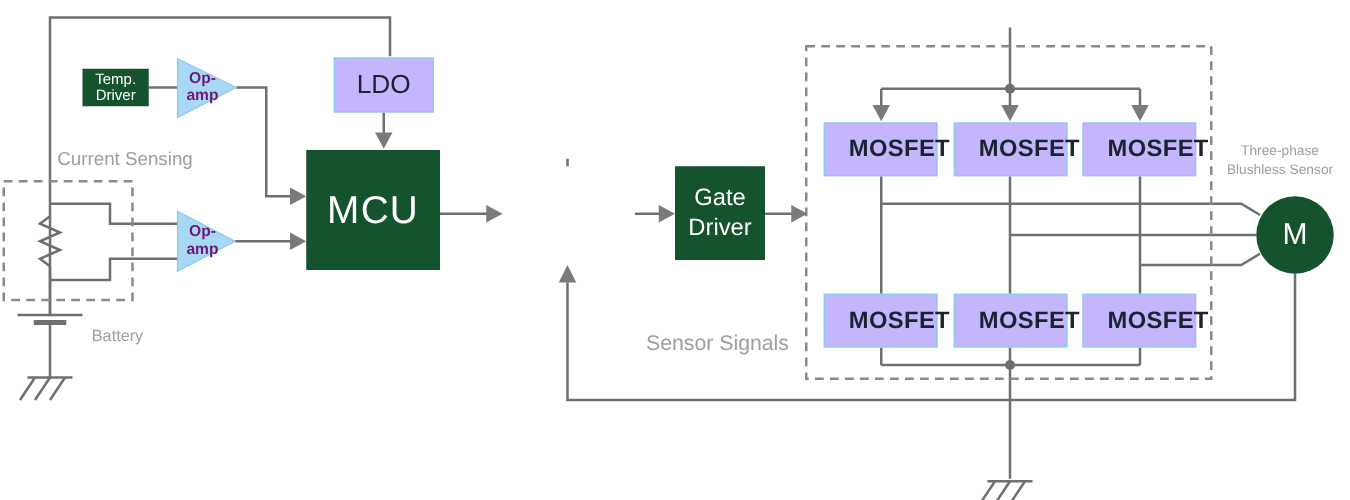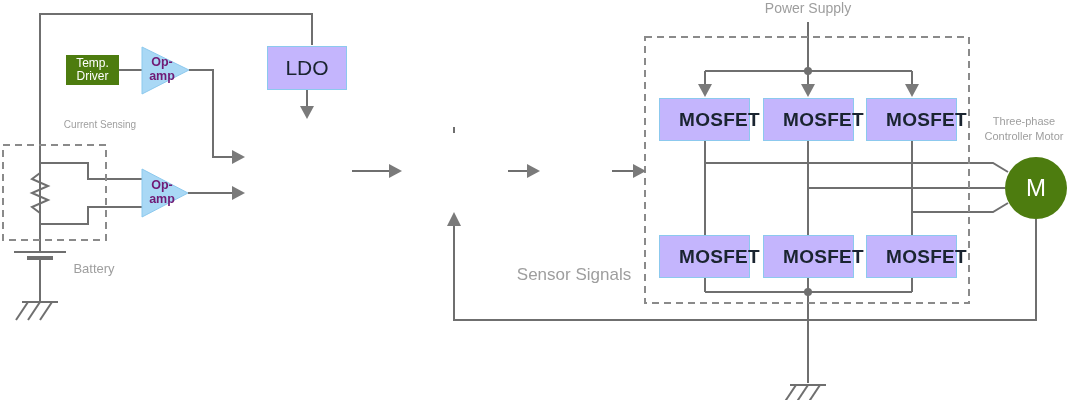--- a/index.html
+++ b/index.html
@@ -2,21 +2,21 @@
 <html><head>
 <meta charset="utf-8">
 <style>
   html,body{margin:0;padding:0;background:#ffffff;}
   #canvas{position:relative;width:1080px;height:400px;background:#ffffff;overflow:hidden;
           font-family:"Liberation Sans", sans-serif;}
   #wires{position:absolute;left:0;top:0;}
   .box{position:absolute;display:flex;flex-direction:column;align-items:center;justify-content:center;
        text-align:center;box-sizing:border-box;}
   .box-blue{background:#c4b5fd;border:1px solid #8CC9EE;color:#1A2430;}
-  .box-gray{background:#4d7c0f;color:#ffffff;}
+  .box-gray{background:#14532d;color:#ffffff;}
   .lbl{position:absolute;color:#9E9E9E;text-align:center;}
   .mosfet{width:91px;height:43px;font-size:19px;font-weight:600;letter-spacing:0.3px;padding-left:30px;}
   .opamp-text{position:absolute;width:36px;text-align:center;font-size:12.5px;font-weight:600;
               color:#701a75;line-height:14px;}
   .circle{border-radius:50%;}
   span{display:block;}
 </style>
 </head>
 <body>
 
@@ -125,22 +125,29 @@
 
   <div class="opamp-text" style="left:144px;top:178px;">
     <span>Op-</span>
     <span>amp</span>
   </div>
 
   <div class="box box-blue" style="left:267px;top:46px;width:80px;height:44px;font-size:21px;">
     <span>LDO</span>
   </div>
 
+  <div class="box box-gray" style="left:245px;top:120px;width:107px;height:96px;font-size:31px;letter-spacing:1px;">
+    <span>MCU</span>
+  </div>
 
 
+  <div class="box box-gray" style="left:540px;top:133px;width:72px;height:75px;font-size:19px;line-height:24px;">
+    <span>Gate</span>
+    <span>Driver</span>
+  </div>
 
   <div class="box box-blue mosfet" style="left:659px;top:98px;">
     <span>MOSFET</span>
     </div>
   <div class="box box-blue mosfet" style="left:763px;top:98px;">
     <span>MOSFET</span>
     </div>
   <div class="box box-blue mosfet" style="left:866px;top:98px;">
     <span>MOSFET</span>
     </div>
@@ -152,26 +159,25 @@
     <span>MOSFET</span>
     </div>
   <div class="box box-blue mosfet" style="left:866px;top:235px;">
     <span>MOSFET</span>
     </div>
 
   <div class="box box-gray circle" style="left:1005px;top:157px;width:62px;height:62px;font-size:24px;">
     <span>M</span>
   </div>
 
-  <div class="lbl" style="left:738px;top:0px;width:140px;font-size:14px;">Power Supply</div>
 
-  <div class="lbl" style="left:40px;top:119px;width:120px;font-size:10px;">Current Sensing</div>
+  <div class="lbl" style="left:40px;top:119px;width:120px;font-size:15px;">Current Sensing</div>
 
   <div class="lbl" style="left:64px;top:261px;width:60px;font-size:13px;">Battery</div>
 
   <div class="lbl" style="left:470px;top:265px;width:130px;font-size:17px;margin-left:39px;">Sensor Signals</div>
 
   <div class="lbl" style="left:968px;top:114px;width:112px;font-size:11px;line-height:15px;">
     <span>Three-phase</span>
-    <span>Controller Motor</span>
+    <span>Blushless Sensor</span>
   </div>
 
 </div>
 
 </body></html>

